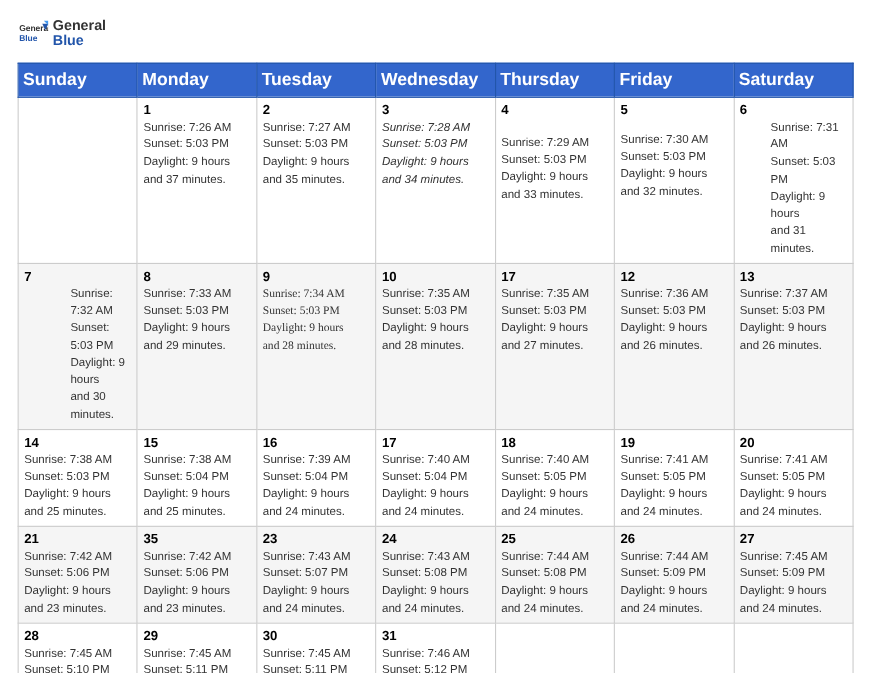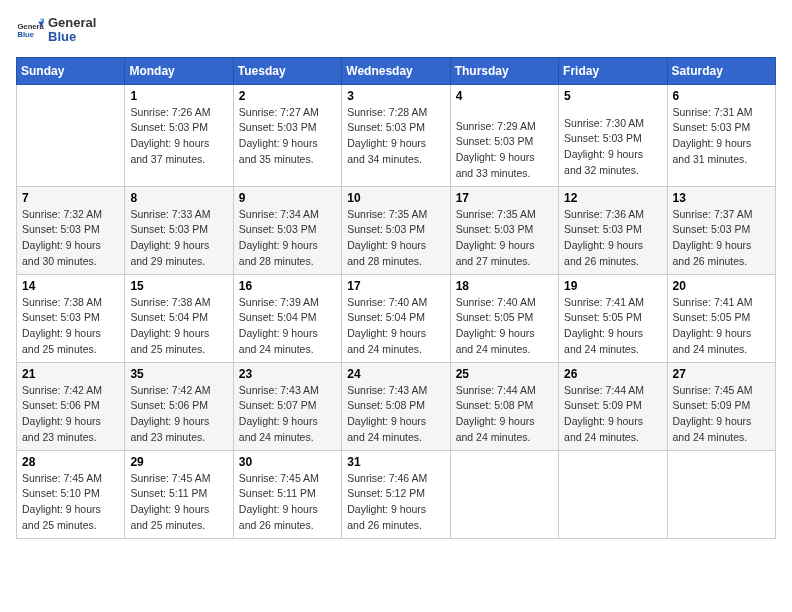--- a/index.html
+++ b/index.html
@@ -40,21 +40,21 @@
     table {
       width: 100%;
       border-collapse: collapse;
       font-size: 11px;
     }
     thead tr th {
       background-color: #3366cc;
       color: #fff;
       padding: 6px 4px;
       text-align: left;
-      font-size: 12px;
+      font-size: 16px;
       font-weight: bold;
       border: 1px solid #2255aa;
     }
     tbody tr td {
       border: 1px solid #ccc;
       padding: 4px 5px;
       vertical-align: top;
       width: 108px;
       min-height: 70px;
     }
@@ -122,65 +122,65 @@
         </td>
         <td>
           <span class="day-number">2</span>
           <div class="day-info" style="white-space: pre-line;">Sunrise: 7:27 AM
 Sunset: 5:03 PM
 Daylight: 9 hours
 and 35 minutes.</div>
         </td>
         <td>
           <span class="day-number">3</span>
-          <div class="day-info" style="white-space: pre-line;">Sunrise: 7:28 AM
+          <div class="day-info" style="white-space: pre-line; font-style: italic;">Sunrise: 7:28 AM
 Sunset: 5:03 PM
 Daylight: 9 hours
 and 34 minutes.</div>
         </td>
         <td>
           <span class="day-number">4</span>
           <div class="day-info" style="white-space: pre-line; margin-top: 16px;">Sunrise: 7:29 AM
 Sunset: 5:03 PM
 Daylight: 9 hours
 and 33 minutes.</div>
         </td>
         <td>
           <span class="day-number">5</span>
           <div class="day-info" style="white-space: pre-line; margin-top: 13px;">Sunrise: 7:30 AM
 Sunset: 5:03 PM
 Daylight: 9 hours
 and 32 minutes.</div>
         </td>
         <td>
           <span class="day-number">6</span>
-          <div class="day-info" style="white-space: pre-line;">Sunrise: 7:31 AM
+          <div class="day-info" style="white-space: pre-line; margin-left: 28px;">Sunrise: 7:31 AM
 Sunset: 5:03 PM
 Daylight: 9 hours
 and 31 minutes.</div>
         </td>
       </tr>
       <tr>
         <td>
           <span class="day-number">7</span>
-          <div class="day-info" style="white-space: pre-line;">Sunrise: 7:32 AM
+          <div class="day-info" style="white-space: pre-line; margin-left: 42px;">Sunrise: 7:32 AM
 Sunset: 5:03 PM
 Daylight: 9 hours
 and 30 minutes.</div>
         </td>
         <td>
           <span class="day-number">8</span>
           <div class="day-info" style="white-space: pre-line;">Sunrise: 7:33 AM
 Sunset: 5:03 PM
 Daylight: 9 hours
 and 29 minutes.</div>
         </td>
         <td>
           <span class="day-number">9</span>
-          <div class="day-info" style="white-space: pre-line;">Sunrise: 7:34 AM
+          <div class="day-info" style="white-space: pre-line; font-family: Liberation Serif, serif;">Sunrise: 7:34 AM
 Sunset: 5:03 PM
 Daylight: 9 hours
 and 28 minutes.</div>
         </td>
         <td>
           <span class="day-number">10</span>
           <div class="day-info" style="white-space: pre-line;">Sunrise: 7:35 AM
 Sunset: 5:03 PM
 Daylight: 9 hours
 and 28 minutes.</div>

